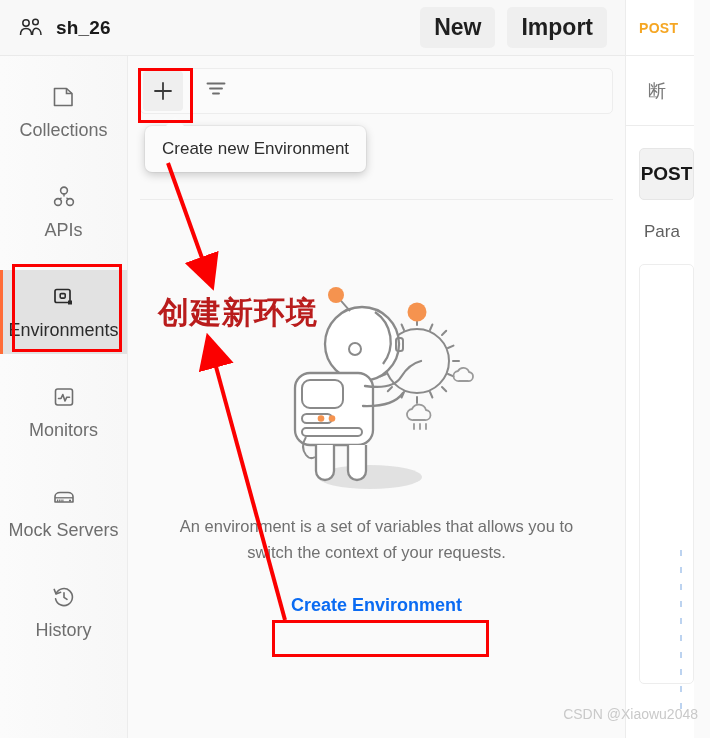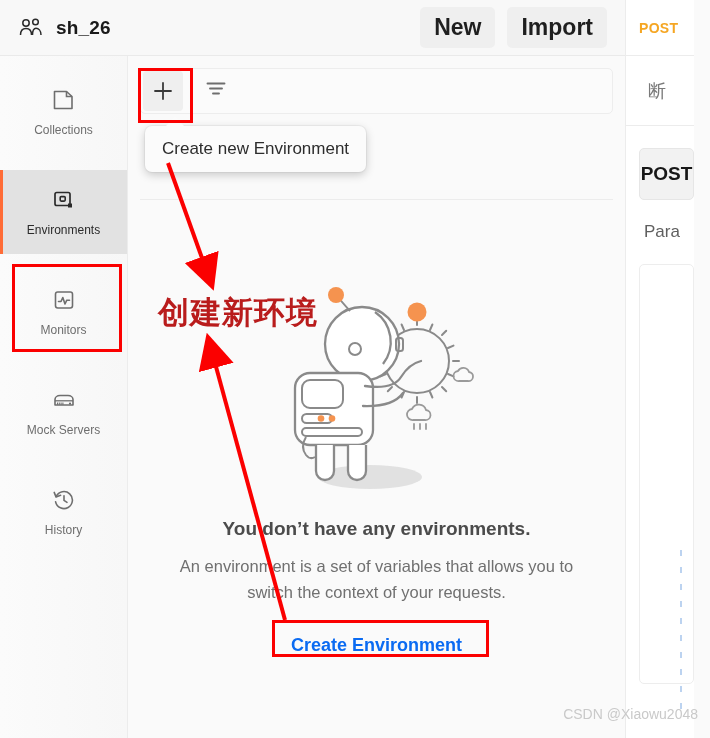--- a/index.html
+++ b/index.html
@@ -77,21 +77,21 @@
     padding-top: 14px;
   }
   .side-item {
     height: 84px;
     display: flex;
     flex-direction: column;
     align-items: center;
     justify-content: center;
     gap: 10px;
     color: #6e6e6e;
-    font-size: 12px;
+    font-size: 18px;
     position: relative;
     cursor: pointer;
     margin-bottom: 16px;
   }
   .side-item .ico { width: 26px; height: 26px; display: block; }
   .side-item.active {
     background: #e2e2e2;
     color: #2b2b2b;
   }
   .side-item.active::before {
@@ -354,20 +354,31 @@
     <div class="side-item">
       <span class="ico">
         <svg viewBox="0 0 26 26" width="26" height="26">
           <path d="M3.5 4.5 h12 l5.5 5 v12 h-17.5 z" fill="none" stroke="#6e6e6e" stroke-width="1.6" stroke-linejoin="round"></path>
           <path d="M15.5 4.5 v5 h5.5" fill="none" stroke="#6e6e6e" stroke-width="1.6"></path>
         </svg>
       </span>
       <span>Collections</span>
     </div>
 
+    <div class="side-item">
+      <span class="ico">
+        <svg viewBox="0 0 26 26" width="26" height="26">
+          <circle cx="13" cy="6.5" r="3.4" fill="none" stroke="#6e6e6e" stroke-width="1.6"></circle>
+          <circle cx="7" cy="18" r="3.4" fill="none" stroke="#6e6e6e" stroke-width="1.6"></circle>
+          <circle cx="19" cy="18" r="3.4" fill="none" stroke="#6e6e6e" stroke-width="1.6"></circle>
+          <path d="M13 10 v2.5 M10.5 13.8 L8.8 15.2 M15.5 13.8 L17.2 15.2" stroke="#6e6e6e" stroke-width="1.4" fill="none"></path>
+        </svg>
+      </span>
+      <span>APIs</span>
+    </div>
 
     <div class="side-item active">
       <span class="ico">
         <svg viewBox="0 0 26 26" width="26" height="26">
           <rect x="4" y="5.5" width="15" height="13" rx="1.8" fill="none" stroke="#2b2b2b" stroke-width="1.7"></rect>
           <rect x="9.2" y="9.6" width="5" height="4.5" rx="1" fill="none" stroke="#2b2b2b" stroke-width="1.6"></rect>
           <rect x="17" y="16.5" width="4" height="4" fill="#2b2b2b"></rect>
         </svg>
       </span>
       <span>Environments</span>
@@ -479,21 +490,20 @@
 
           <path d="M103 105 q28 4 36 -9 q8 -13 20 -16" fill="none" stroke="#8a8a8a" stroke-width="2.3" stroke-linecap="round"></path>
           <path d="M101 125 q30 1 40 -13" fill="none" stroke="#8a8a8a" stroke-width="2.3" stroke-linecap="round"></path>
 
           <path d="M54 164 v26 a9 9 0 0 0 18 0 v-26" fill="#fff" stroke="#8a8a8a" stroke-width="2.3"></path>
           <path d="M86 164 v26 a9 9 0 0 0 18 0 v-26" fill="#fff" stroke="#8a8a8a" stroke-width="2.3"></path>
 
           <path d="M44 156 q-6 10 0 18 q4 5 9 2" fill="none" stroke="#8a8a8a" stroke-width="2"></path>
         </svg>
       </div>
-      <div class="empty-title">You don’t have any environments.</div>
       <div class="empty-desc">An environment is a set of variables that allows you to switch the context of your requests.</div>
       <div class="create-link">Create Environment</div>
     </div>
   </div>
 
   <div class="tooltip">Create new Environment</div>
 
   <div class="rightpane">
     <div class="rp-tabbar">
       <span class="rp-method">POST</span>

